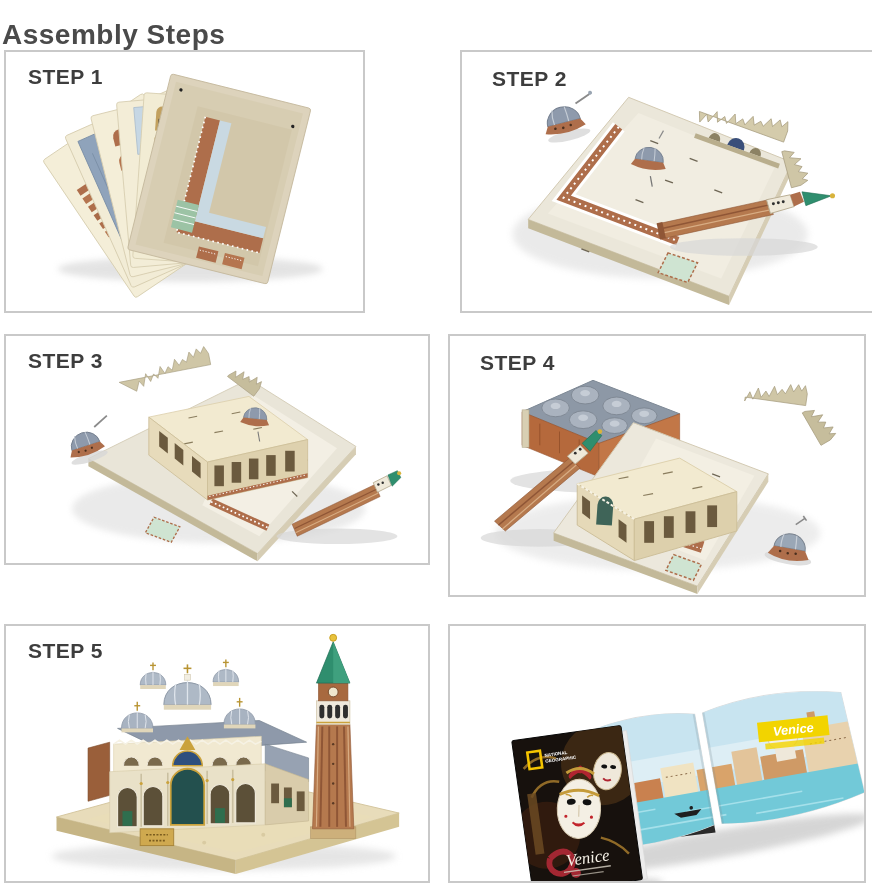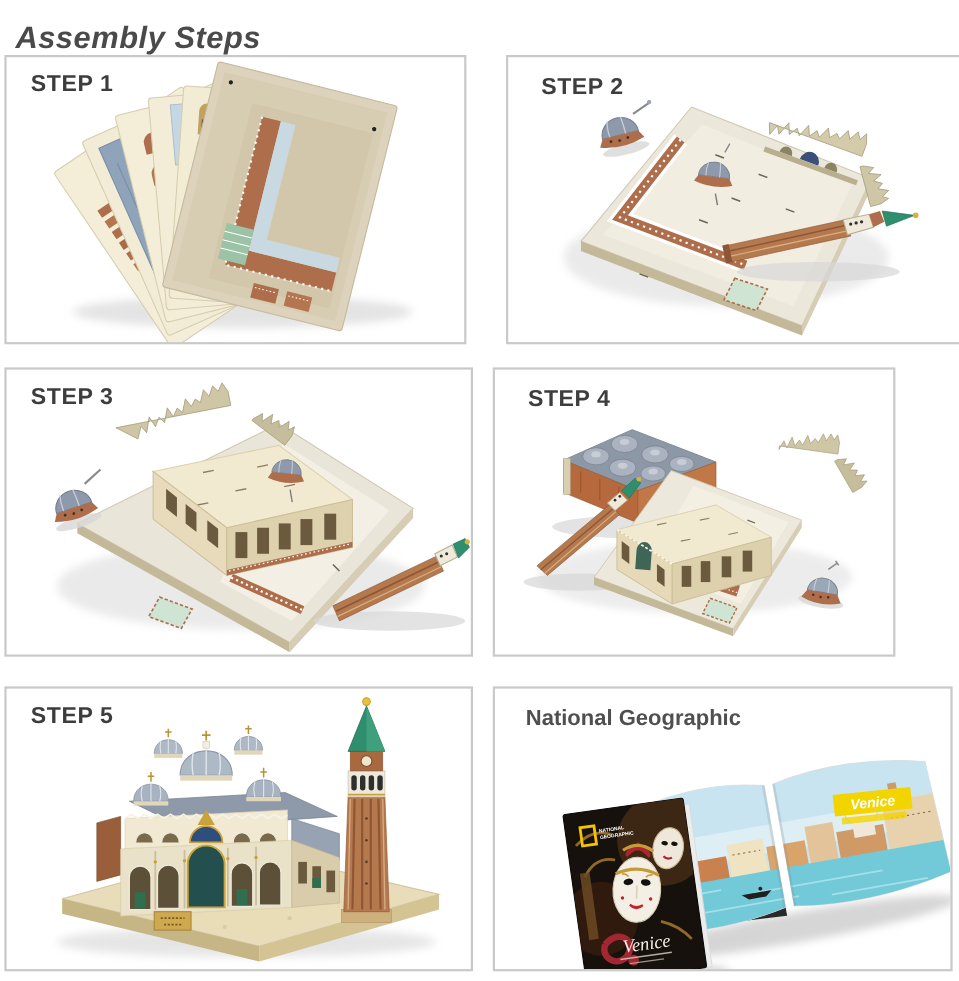--- a/index.html
+++ b/index.html
@@ -1,29 +1,29 @@
 <!DOCTYPE html>
 <html><head>
 <meta charset="utf-8">
 <style>
   html,body{margin:0;padding:0;background:#ffffff;}
   body{position:relative;width:872px;height:892px;overflow:hidden;
        font-family:"Liberation Sans",sans-serif;}
-  .page-title{position:absolute;left:14px;top:0px;font-size:28px;font-weight:bold;
-      color:#4a4a4a;letter-spacing:.5px;font-style:italic;}
+  .page-title{position:absolute;left:2px;top:0px;font-size:28px;font-weight:bold;
+      color:#4a4a4a;letter-spacing:.5px;}
   .panel{position:absolute;background:#ffffff;border:2px solid #c9c9c9;box-sizing:border-box;}
   .photo{position:absolute;left:0;top:0;width:100%;height:100%;display:block;}
   .step-label{position:absolute;left:22px;top:13px;font-size:21px;font-weight:bold;
       color:#3d3d3d;letter-spacing:.5px;z-index:2;}
   .booklet-heading{position:absolute;left:28px;top:14px;font-size:20px;font-weight:bold;
       color:#4f4f4f;line-height:1.3;z-index:2;}
-  #p1{left:4px;top:50px;width:420px;height:263px;}
+  #p1{left:4px;top:50px;width:361px;height:263px;}
   #p2{left:448px;top:50px;width:418px;height:263px;margin-left:12px;}
-  #p3{left:4px;top:334px;width:426px;height:263px;}
-  #p4{left:448px;top:334px;width:366px;height:263px;}
+  #p3{left:4px;top:334px;width:426px;height:231px;}
+  #p4{left:448px;top:334px;width:418px;height:263px;}
   #p5{left:4px;top:624px;width:426px;height:259px;text-decoration:underline;}
   #p6{left:448px;top:624px;width:418px;height:259px;}
 </style>
 </head>
 <body>
 
 <h1 class="page-title">Assembly Steps</h1>
 
 <div class="panel" id="p1">
   <svg class="photo" viewBox="0 0 426 263">
@@ -630,15 +630,14 @@
         <rect x="0" y="0" width="13" height="17" fill="none" stroke="#f5c400" stroke-width="2.6"></rect>
         <text x="17" y="7" font-family="Liberation Sans, sans-serif" font-size="4.6" font-weight="bold" fill="#ffffff">NATIONAL</text>
         <text x="17" y="13" font-family="Liberation Sans, sans-serif" font-size="4.6" font-weight="bold" fill="#ffffff">GEOGRAPHIC</text>
       </g>
       <text x="4" y="54" text-anchor="middle" font-family="Liberation Serif, serif" font-style="italic" font-size="17" fill="#f5f1e6">Venice</text>
       <rect x="-22" y="59" width="48" height="1.4" fill="#cfc9bc" opacity=".85"></rect>
       <rect x="-14" y="64" width="32" height="1.2" fill="#b9b3a6" opacity=".8"></rect>
     </g>
   </svg>
   <div class="booklet-heading">
-    <div>National Geographic</div>
   </div>
 </div>
 
 </body></html>

